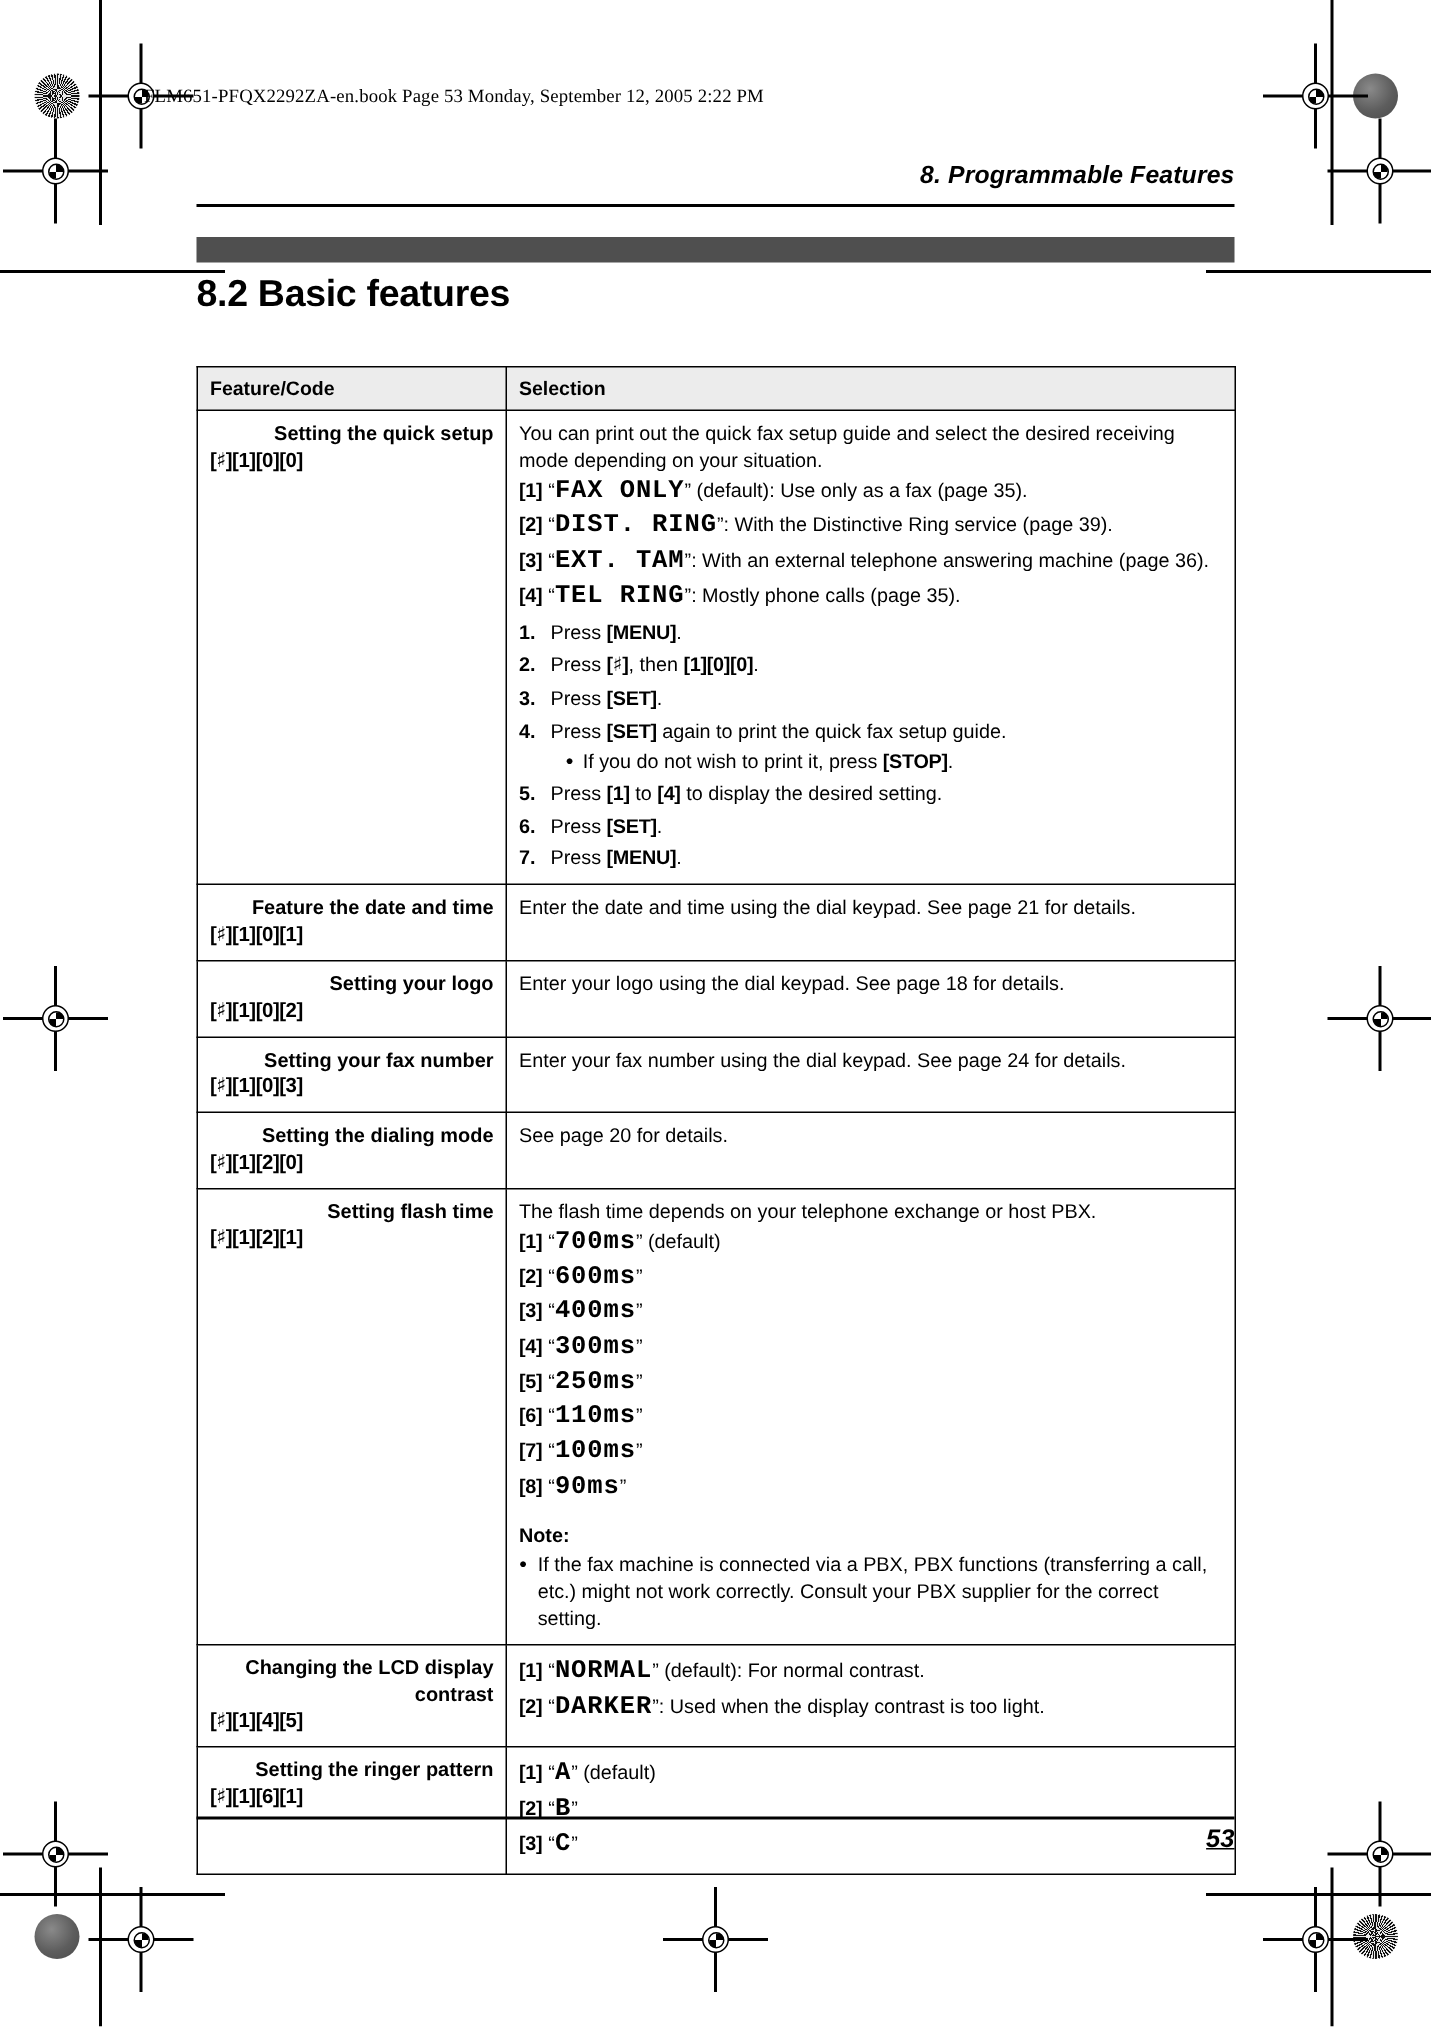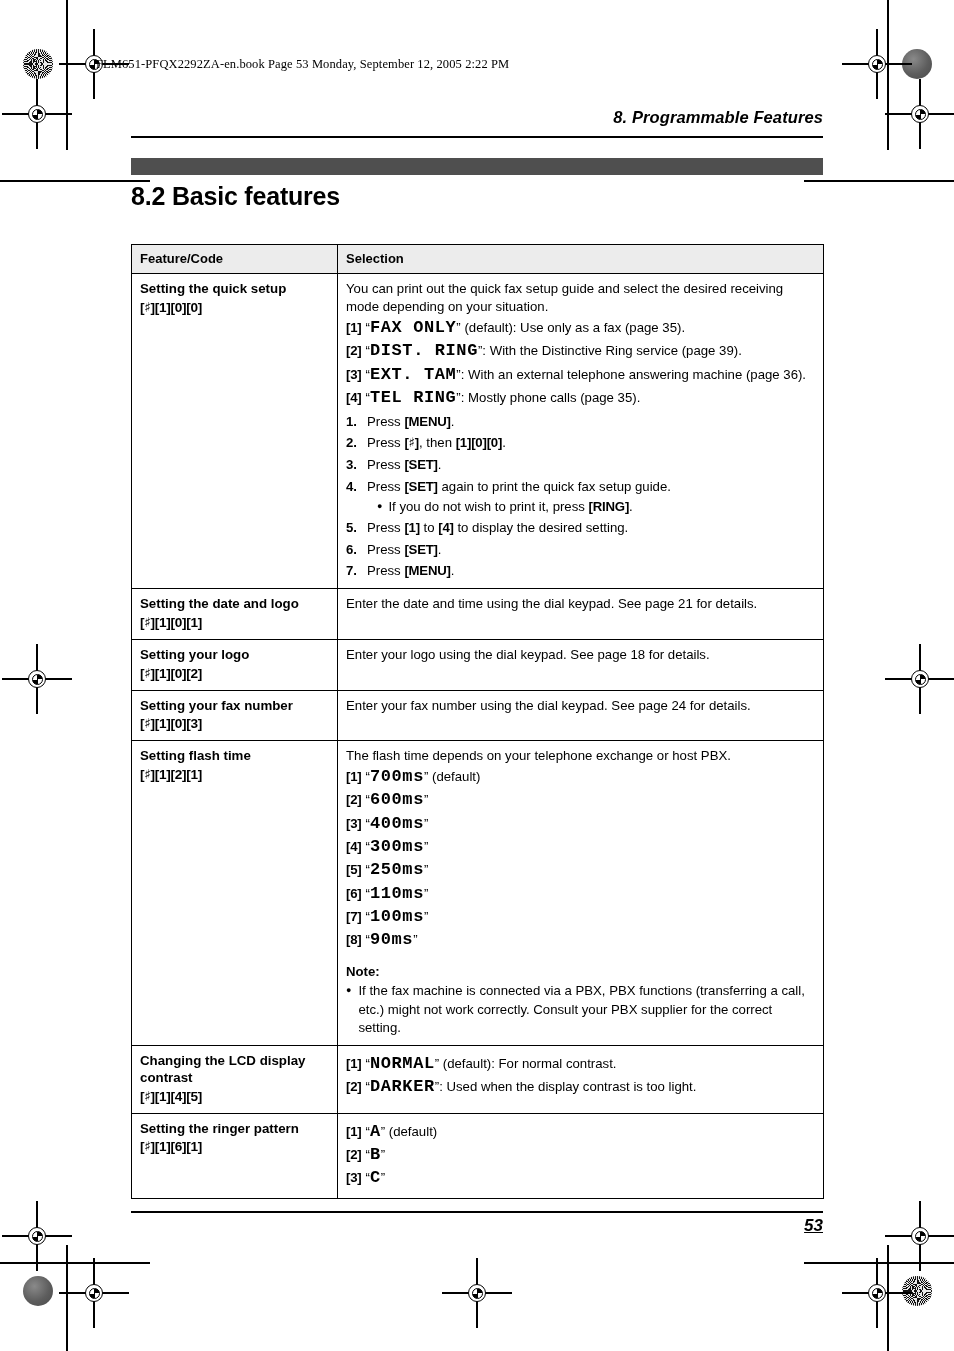--- a/index.html
+++ b/index.html
@@ -65,21 +65,21 @@
     border:1.4px solid #000;vertical-align:top;
     padding:6px 8px 8px 8px;
   }
   table.feat th{
     background:#ececec;text-align:left;font-size:13px;font-weight:bold;
     padding:6px 8px 7px 8px;
   }
   col.c1{width:206px;}
   col.c2{width:486px;}
 
-  .fname{font-size:13.3px;font-weight:bold;line-height:1.32;}
+  .fname{font-size:13.3px;font-weight:bold;line-height:1.32;text-align:right;}
   .sel{font-size:13.2px;line-height:1.37;}
   .sel p{margin:0;}
 
   
   .key{font-weight:bold;letter-spacing:-.2px;white-space:nowrap;}
   .code{font-size:13.6px;font-weight:bold;letter-spacing:-.3px;white-space:nowrap;display:inline-block;margin-top:1px;}
   .sharp{font-family:"DejaVu Sans", sans-serif;font-weight:bold;}
 
   
   .lcd{font-family:"Liberation Mono", monospace;font-size:17px;
@@ -242,59 +242,67 @@
                 <li>
                   <span class="num">3.</span>
                   <span>Press <span class="key">[SET]</span>.</span>
                 </li>
                 <li>
                   <span class="num">4.</span>
                   <span>Press <span class="key">[SET]</span> again to print the quick fax setup guide.</span>
                 </li>
                 <div class="substep">
                   <span class="bullet">●</span>
-                  <span>If you do not wish to print it, press <span class="key">[RING]</span>.</span>
+                  <span>If you do not wish to print it, press <span class="key">[STOP]</span>.</span>
                 </div>
                 <li>
                   <span class="num">5.</span>
                   <span>Press <span class="key">[1]</span> to <span class="key">[4]</span> to display the desired setting.</span>
                 </li>
                 <li>
                   <span class="num">6.</span>
                   <span>Press <span class="key">[SET]</span>.</span>
                 </li>
                 <li>
                   <span class="num">7.</span>
                   <span>Press <span class="key">[MENU]</span>.</span>
                 </li>
               </ol>
             </div>
           </td>
         </tr>
         <tr>
-          <td><div class="fname">Setting the date and logo</div><div class="code">[<span class="sharp">♯</span>][1][0][1]</div></td>
+          <td><div class="fname">Feature the date and time</div><div class="code">[<span class="sharp">♯</span>][1][0][1]</div></td>
           <td>
             <div class="sel">
               <p>Enter the date and time using the dial keypad. See page 21 for details.</p>
             </div>
           </td>
         </tr>
         <tr>
           <td><div class="fname">Setting your logo</div><div class="code">[<span class="sharp">♯</span>][1][0][2]</div></td>
           <td>
             <div class="sel">
               <p>Enter your logo using the dial keypad. See page 18 for details.</p>
             </div>
           </td>
         </tr>
         <tr>
           <td><div class="fname">Setting your fax number</div><div class="code">[<span class="sharp">♯</span>][1][0][3]</div></td>
           <td>
             <div class="sel">
               <p>Enter your fax number using the dial keypad. See page 24 for details.</p>
+            </div>
+          </td>
+        </tr>
+        <tr>
+          <td><div class="fname">Setting the dialing mode</div><div class="code">[<span class="sharp">♯</span>][1][2][0]</div></td>
+          <td>
+            <div class="sel">
+              <p>See page 20 for details.</p>
             </div>
           </td>
         </tr>
         <tr>
           <td><div class="fname">Setting flash time</div><div class="code">[<span class="sharp">♯</span>][1][2][1]</div></td>
           <td>
             <div class="sel">
               <p>The flash time depends on your telephone exchange or host PBX.</p>
               <div class="opt">
                 <span class="k"><span class="key">[1]</span></span>

